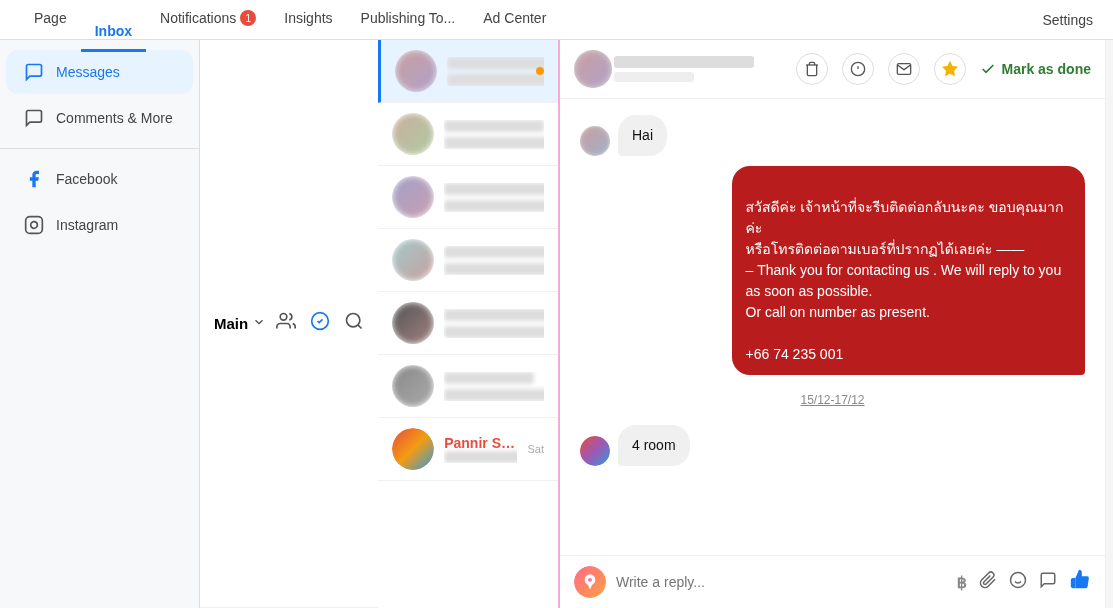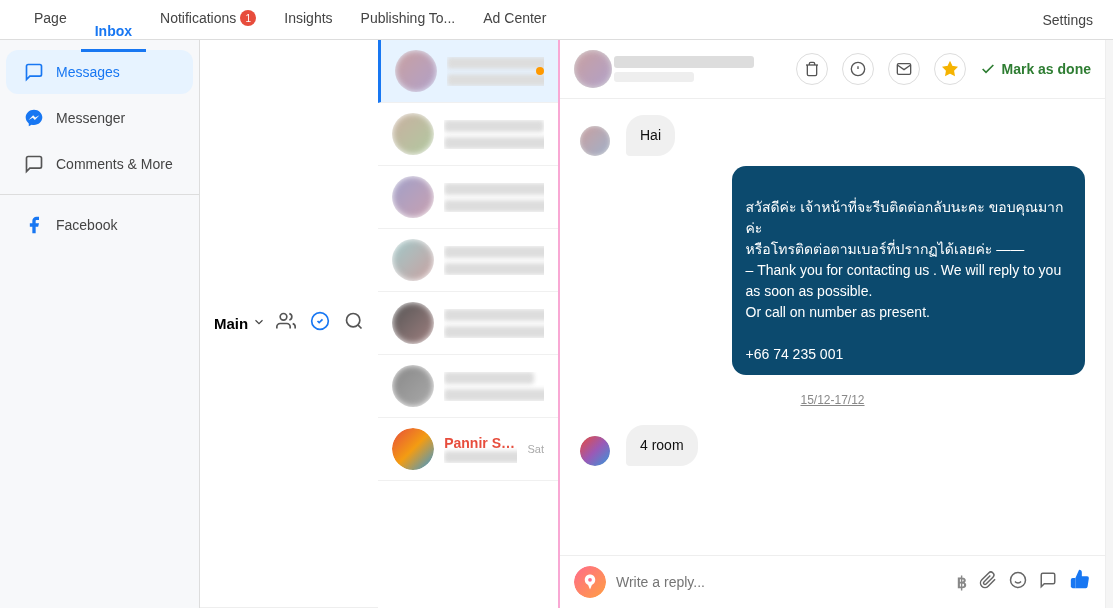--- a/index.html
+++ b/index.html
@@ -236,21 +236,21 @@
       flex: 1;
       overflow-y: auto;
       padding: 16px 20px;
       display: flex;
       flex-direction: column;
       gap: 10px;
     }
     .msg-row {
       display: flex;
       align-items: flex-end;
-      gap: 16px;
+      gap: 8px;
     }
     .msg-row.right { flex-direction: row-reverse; }
     .msg-avatar {
       width: 30px;
       height: 30px;
       border-radius: 50%;
       background: #ddd;
       flex-shrink: 0;
       display: flex;
       align-items: center;
@@ -263,24 +263,23 @@
       border-radius: 18px;
       font-size: 14px;
       line-height: 1.5;
     }
     .msg-bubble.left {
       background: #f0f0f0;
       color: #111;
       border-bottom-left-radius: 4px;
     }
     .msg-bubble.right {
-      background: #0c4a6e;
+      background: #b91c1c;
       color: #fff;
       border-bottom-right-radius: 4px;
-      border-radius: 14px;
     }
     .date-divider {
       text-align: center;
       font-size: 12px;
       color: #888;
       margin: 8px 0;
       text-decoration: underline;
     }
     .chat-footer {
       border-top: 1px solid #eee;
@@ -410,43 +409,45 @@
     <div class="sidebar-item active">
       <span class="icon">
         <svg width="20" height="20" viewBox="0 0 24 24" fill="none" stroke="#1877f2" stroke-width="2">
             <path d="M21 15a2 2 0 0 1-2 2H7l-4 4V5a2 2 0 0 1 2-2h14a2 2 0 0 1 2 2z"></path>
           </svg>
       </span>
       <span>Messages</span>
     </div>
     <div class="sidebar-item">
       <span class="icon">
-        <svg width="20" height="20" viewBox="0 0 24 24" fill="#1877f2">
-            <path d="M12 2C6.477 2 2 6.145 2 11.243c0 2.929 1.453 5.545 3.727 7.265V22l3.426-1.879c.914.253 1.884.39 2.847.39 5.523 0 10-4.145 10-9.268C22 6.145 17.523 2 12 2zm1.024 12.471l-2.547-2.717-4.972 2.717 5.471-5.806 2.61 2.717 4.91-2.717-5.472 5.806z"></path>
-          </svg>
-      </span>
-      <span>Messenger</span>
-    </div>
-    <div class="sidebar-item">
-      <span class="icon">
         <svg width="20" height="20" viewBox="0 0 24 24" fill="none" stroke="#555" stroke-width="2">
             <path d="M21 15a2 2 0 0 1-2 2H7l-4 4V5a2 2 0 0 1 2-2h14a2 2 0 0 1 2 2z"></path>
           </svg>
       </span>
       <span>Comments &amp; More</span>
     </div>
     <div style="height:1px;background:#ddd;margin:8px 0;"></div>
     <div class="sidebar-item">
       <span class="icon">
         <svg width="20" height="20" viewBox="0 0 24 24" fill="#1877f2">
             <path d="M18 2h-3a5 5 0 0 0-5 5v3H7v4h3v8h4v-8h3l1-4h-4V7a1 1 0 0 1 1-1h3z"></path>
           </svg>
       </span>
       <span>Facebook</span>
     </div>
+    <div class="sidebar-item">
+      <span class="icon">
+        <svg width="20" height="20" viewBox="0 0 24 24" fill="none" stroke="#555" stroke-width="2">
+            <rect x="2" y="2" width="20" height="20" rx="5" ry="5"></rect>
+            <path d="M16 11.37A4 4 0 1 1 12.63 8 4 4 0 0 1 16 11.37z"></path>
+            <line x1="17.5" y1="6.5" x2="17.51" y2="6.5"></line>
+          </svg>
+      </span>
+      <span>Instagram</span>
+    </div>
   </aside>
 
   <div class="inbox-panel">
     <div class="inbox-header">
       <div class="inbox-header-title">
         <span>Main</span>
         <span>
           <svg width="14" height="14" viewBox="0 0 24 24" fill="none" stroke="#444" stroke-width="2">
               <polyline points="6 9 12 15 18 9"></polyline>
             </svg>

